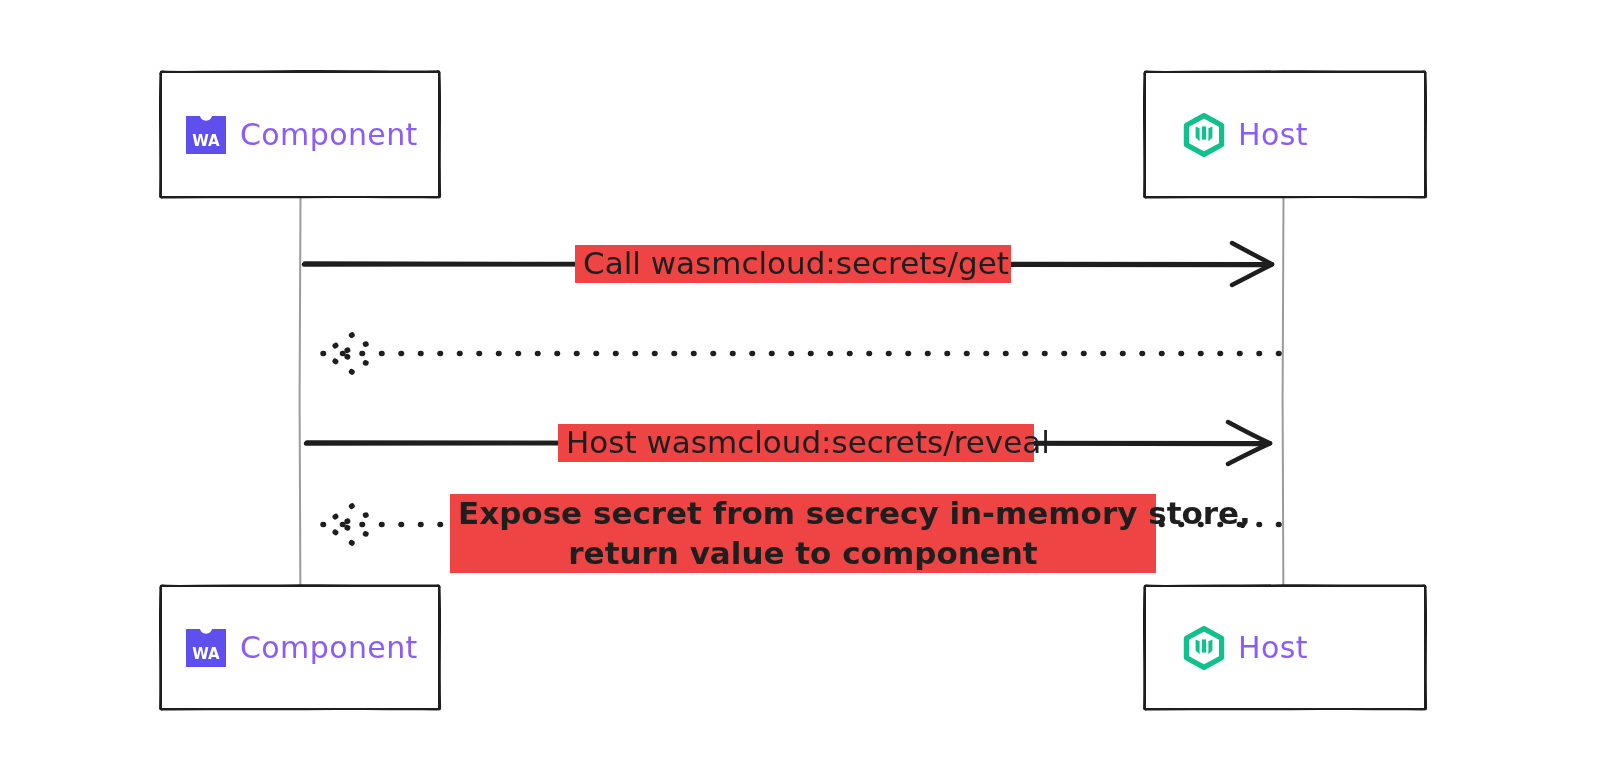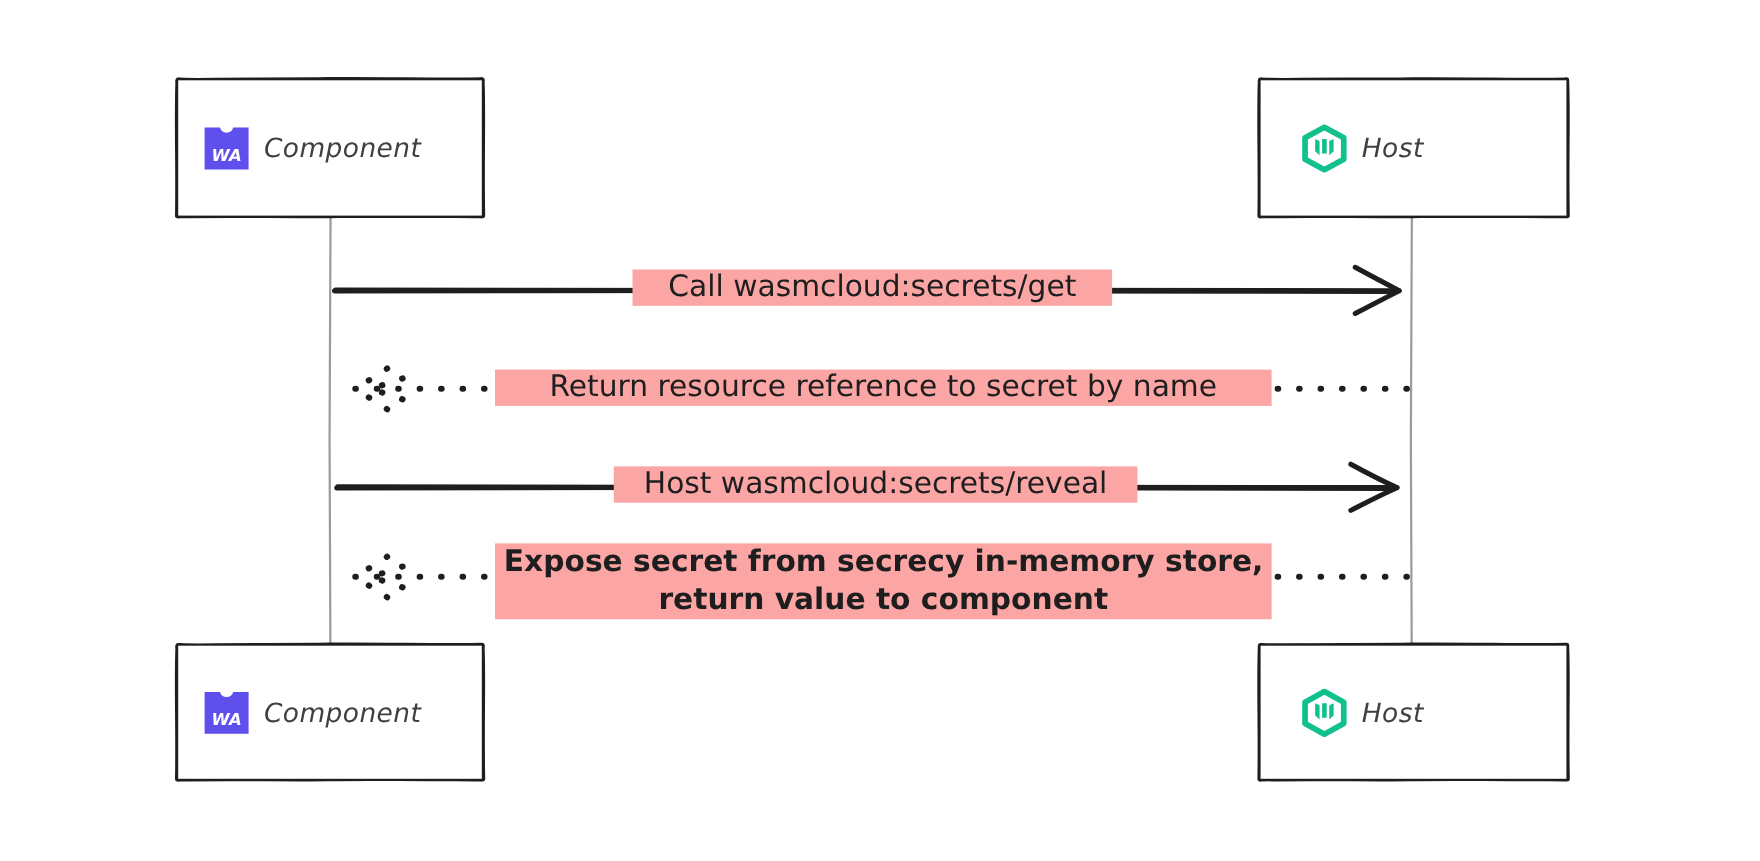--- a/index.html
+++ b/index.html
@@ -25,47 +25,46 @@
     width: 1600px;
     height: 783px;
   }
   .participant-box {
     position: absolute;
     box-sizing: border-box;
     background: #ffffff;
     display: flex;
     align-items: center;
     z-index: 3;
-    font-style: italic;
   }
   .participant-inner {
     display: flex;
     align-items: center;
     gap: 12px;
     padding-left: 22px;
   }
   .participant-label {
     font-family: "DejaVu Sans", sans-serif;
-    font-size: 24px;
-    color: #404040;
+    font-size: 30px;
+    color: #8b5cf6;
     letter-spacing: 0.4px;
     white-space: nowrap;
   }
   .icon-wrap {
     width: 44px;
     height: 44px;
     flex: 0 0 44px;
     display: block;
   }
   .msg-label {
     position: absolute;
     font-family: "DejaVu Sans", sans-serif;
-    font-size: 27px;
+    font-size: 31px;
     color: #1e1e1e;
-    background: #fca5a5;
+    background: #ef4444;
     text-align: center;
     line-height: 1.22;
     white-space: pre;
     padding: 0 8px;
     z-index: 4;
   }
   .msg-label.two-line { line-height: 1.28; }
 </style>
 </head>
 <body>
@@ -205,20 +204,19 @@
           <path d="M19.9,13.4 L19.9,26.6 L24.1,26.6 L24.1,13.4 Z" fill="#10C08D"></path>
           <path d="M30.4,13.4 L30.4,24.4 L26.4,28.2 L26.4,15.2 Z" fill="#10C08D"></path>
         </svg>
       </span>
       <span class="participant-label">Host</span>
     </div>
   </div>
 
   <div class="msg-label" style="left:575px; top:245px; width:420px;">Call wasmcloud:secrets/get</div>
 
-  <div class="msg-label" style="left:450px; top:336px; width:690px;">Return resource reference to secret by name</div>
 
   <div class="msg-label" style="left:558px; top:424px; width:460px;">Host wasmcloud:secrets/reveal</div>
 
   <div class="msg-label two-line" style="left:450px; top:494px; width:690px;font-weight:bold;">Expose secret from secrecy in-memory store,
 return value to component</div>
 
 </div>
 
 </body></html>

